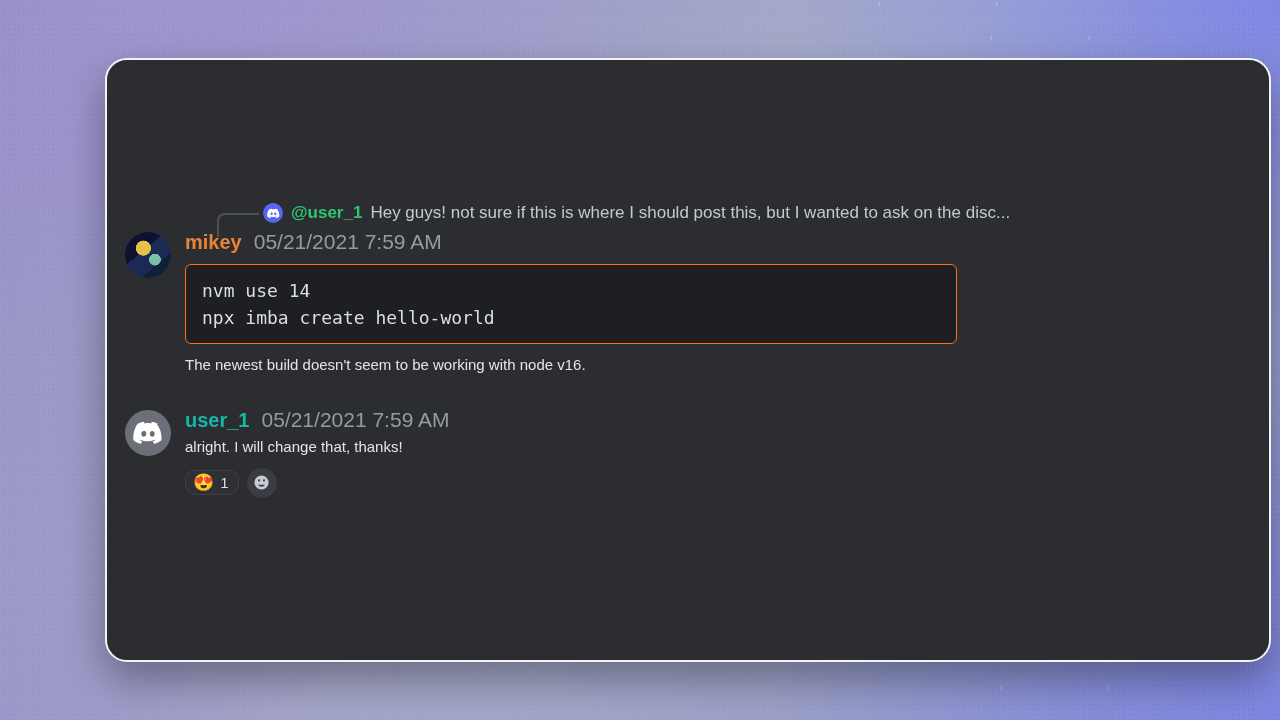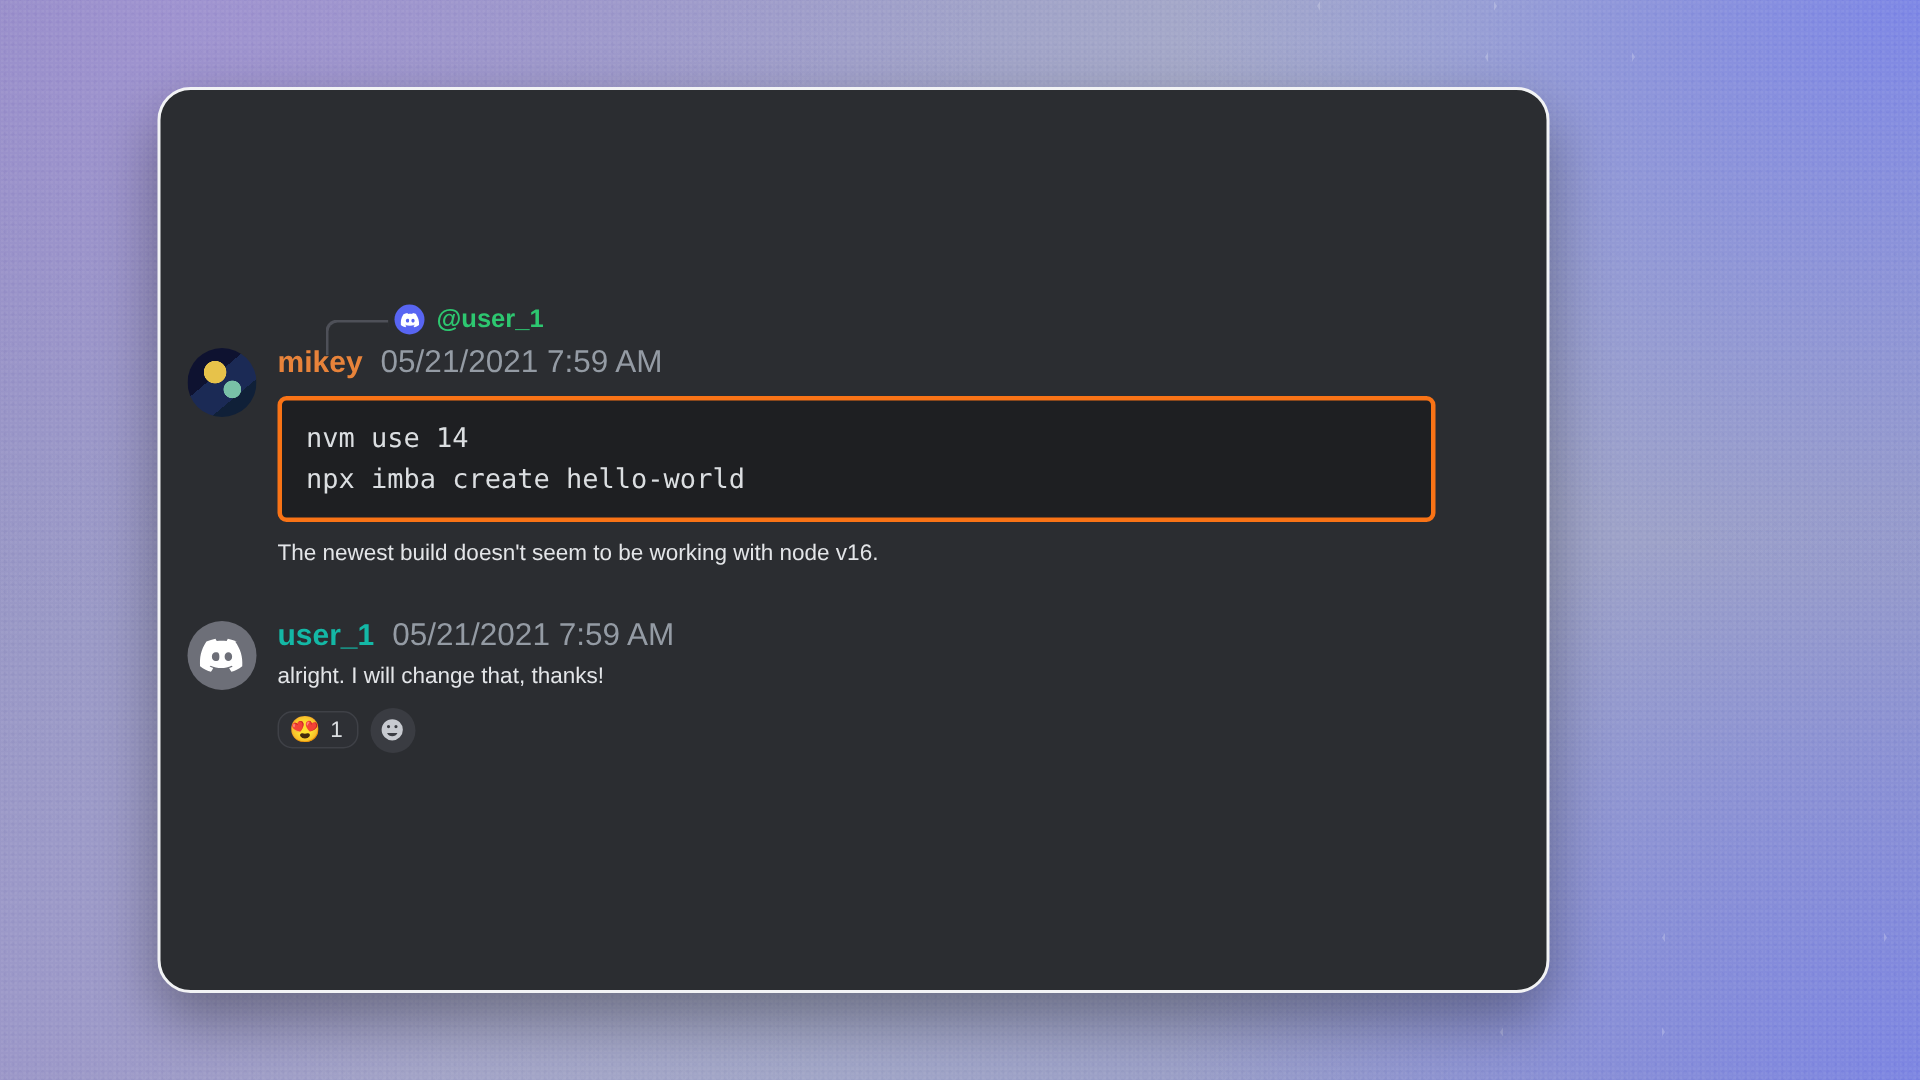--- a/index.html
+++ b/index.html
@@ -31,21 +31,21 @@
     border:2px solid rgba(255,255,255,0.22);
     width:120px; height:104px;
     -webkit-clip-path: polygon(25% 5%, 75% 5%, 100% 50%, 75% 95%, 25% 95%, 0% 50%);
     clip-path: polygon(25% 5%, 75% 5%, 100% 50%, 75% 95%, 25% 95%, 0% 50%);
     background: transparent;
   }
 
   .window {
     position: absolute;
     left: 105px; top: 58px;
-    width: 928px; height: 604px;
+    width: 1166px; height: 604px;
     background: #2b2d31;
     border: 2px solid #f2f3f5;
     border-radius: 22px;
     box-shadow: 0 18px 40px rgba(0,0,0,0.35);
     overflow: hidden;
     color: #dbdee1;
   }
 
   .msg-list { position:absolute; left:0; right:0; top:140px; padding: 0 28px 0 0; }
 
@@ -97,21 +97,21 @@
 
   .head { display:flex; align-items:baseline; gap:12px; }
   .username { font-weight:700; font-size:20px; }
   .username.orange { color:#e8833a; }
   .username.green  { color:#14b8a6; }
   .timestamp { color:#949ba4; font-size:21px; }
 
   .codeblock {
     margin-top:10px;
     background:#1e1f22;
-    border:3px solid #f97316;
+    border:1px solid #f97316;
     border-radius:6px;
     padding:12px 16px;
     font-family: ui-monospace, SFMono-Regular, Menlo, Consolas, monospace;
     font-size:18px; line-height:1.5;
     color:#dbdee1;
     white-space:pre;
     max-width: 772px;
   }
   .body-text { margin-top:10px; font-size:15px; color:#e3e5e8; line-height:1.45; }
 
@@ -149,20 +149,21 @@
 
     <div class="msg with-reply">
       <div class="reply-bar">
         <div class="reply-spine"></div>
         <span class="reply-avatar">
           <svg viewBox="0 0 24 24">
               <path d="M20 4.5C18.4 3.8 16.8 3.3 15.1 3c-.2.4-.5.9-.6 1.3-1.8-.3-3.5-.3-5.3 0C9 3.9 8.8 3.4 8.5 3 6.9 3.3 5.2 3.8 3.7 4.5.6 9 0 13.4.3 17.7c2 1.5 3.9 2.4 5.8 3 .5-.6.9-1.3 1.2-2-.7-.3-1.3-.6-1.9-.9.2-.1.3-.2.5-.4 3.7 1.7 7.7 1.7 11.3 0 .2.1.3.3.5.4-.6.4-1.3.7-1.9.9.4.7.8 1.4 1.2 2 1.9-.6 3.8-1.5 5.8-3 .4-5-1-9.3-3.8-13.2zM8.6 14.9c-1.1 0-2-1-2-2.3s.9-2.3 2-2.3 2 .1 2 2.3-.9 2.3-2 2.3zm6.8 0c-1.1 0-2-1-2-2.3s.9-2.3 2-2.3 2 1 2 2.3-.9 2.3-2 2.3z"></path>
             </svg>
         </span>
         <span class="reply-user">@user_1</span>
+        <span class="reply-text">Hey guys! not sure if this is where I should post this, but I wanted to ask on the disc...</span>
       </div>
 
       <div class="avatar art"></div>
 
       <div class="head">
         <span class="username orange">mikey</span>
         <span class="timestamp">05/21/2021 7:59 AM</span>
       </div>
 
       <pre class="codeblock">nvm use 14

